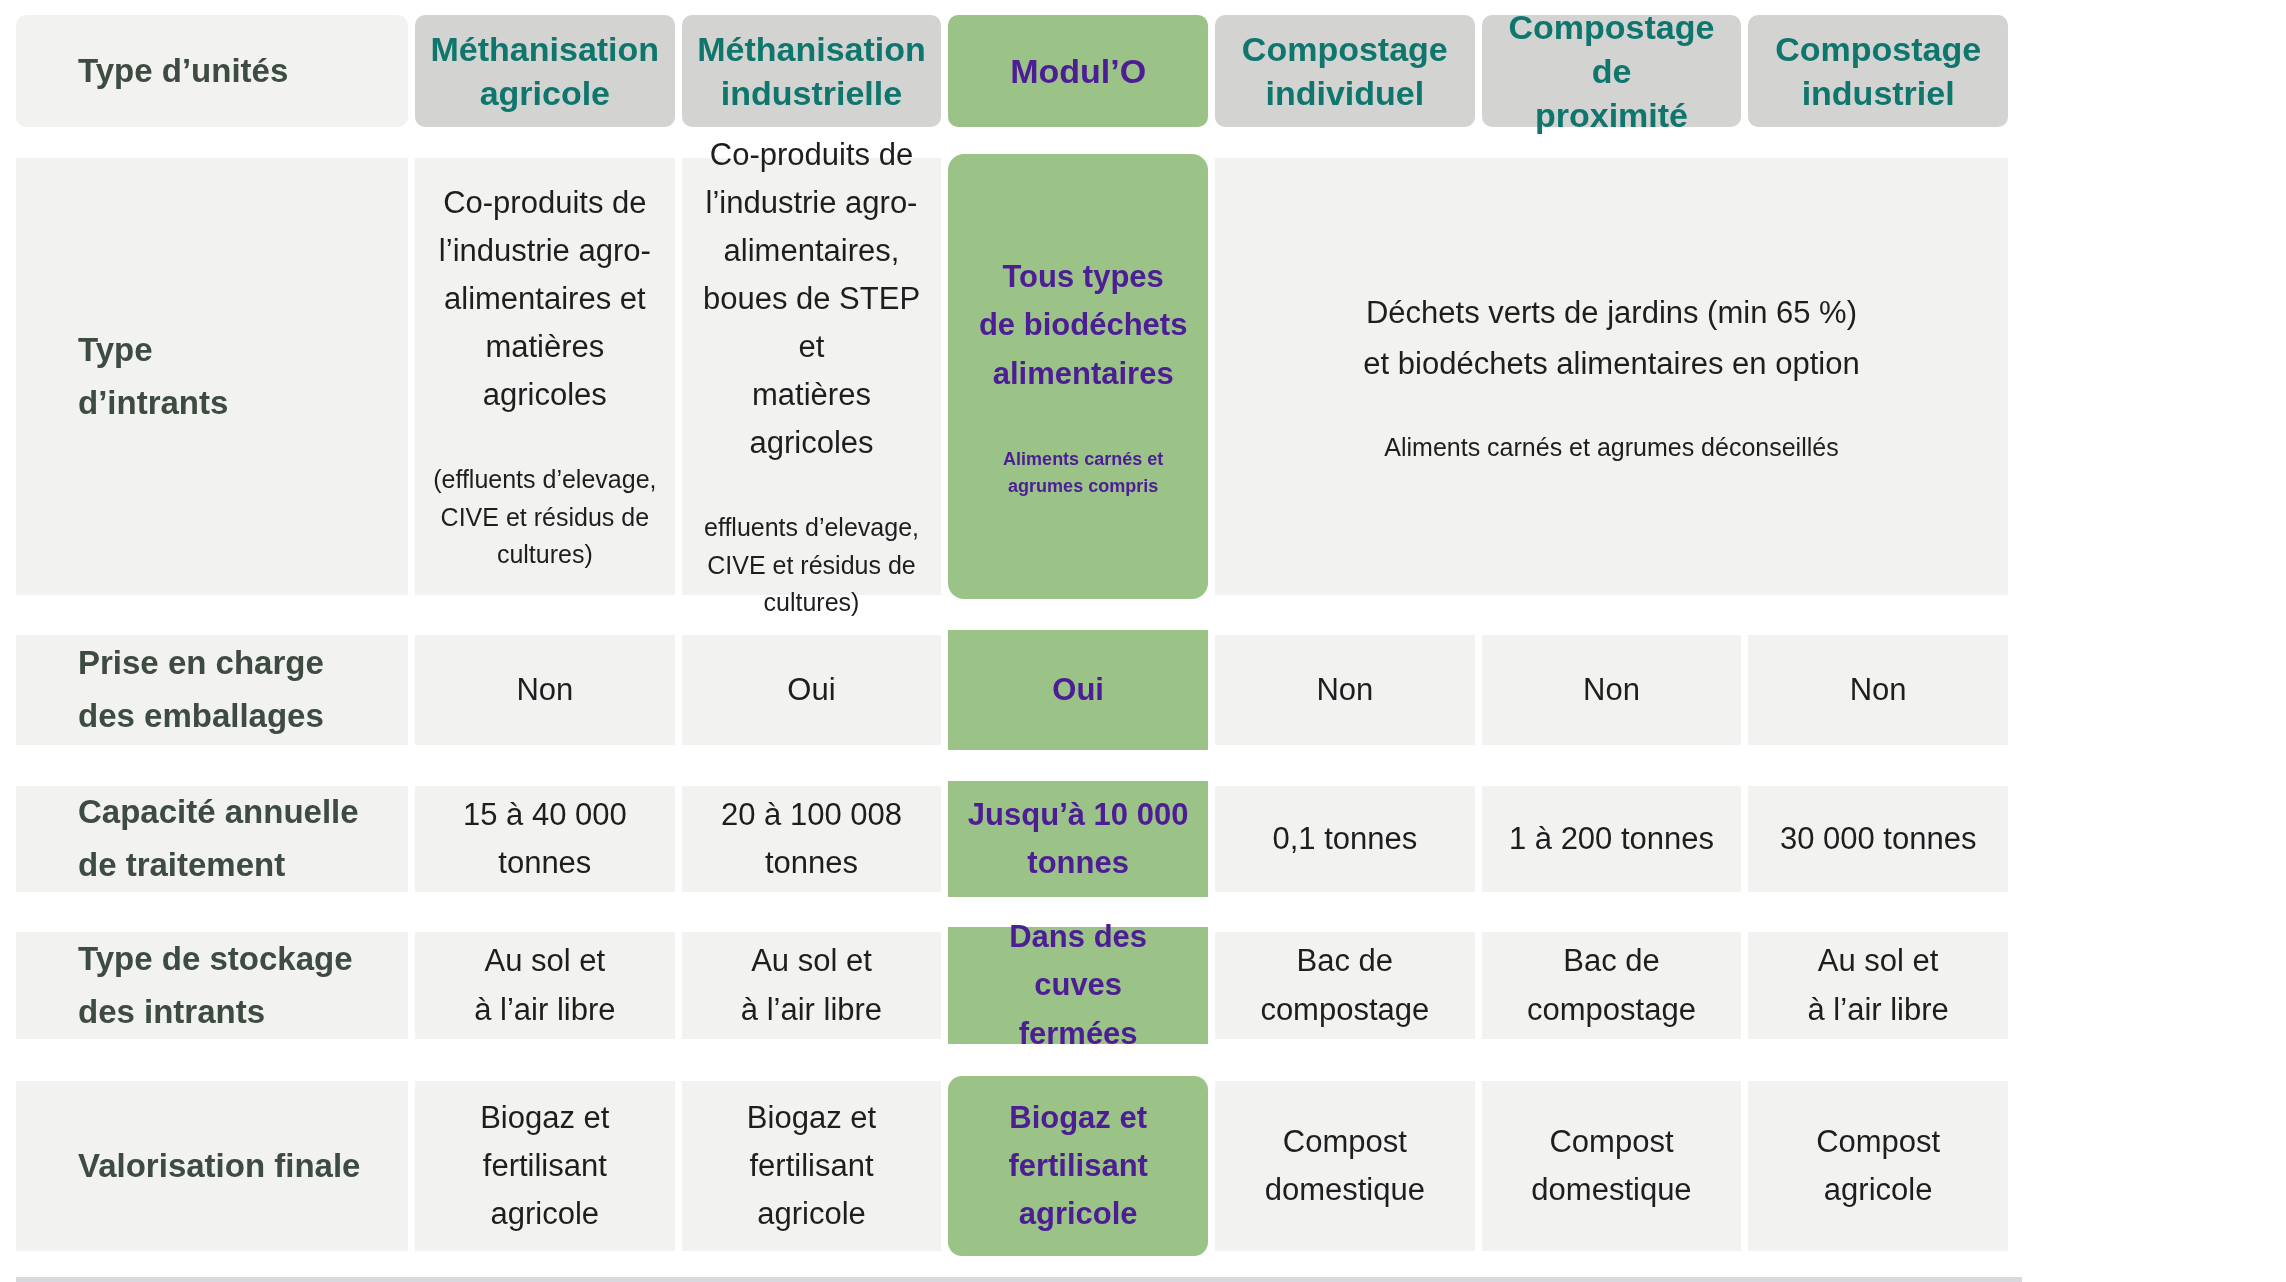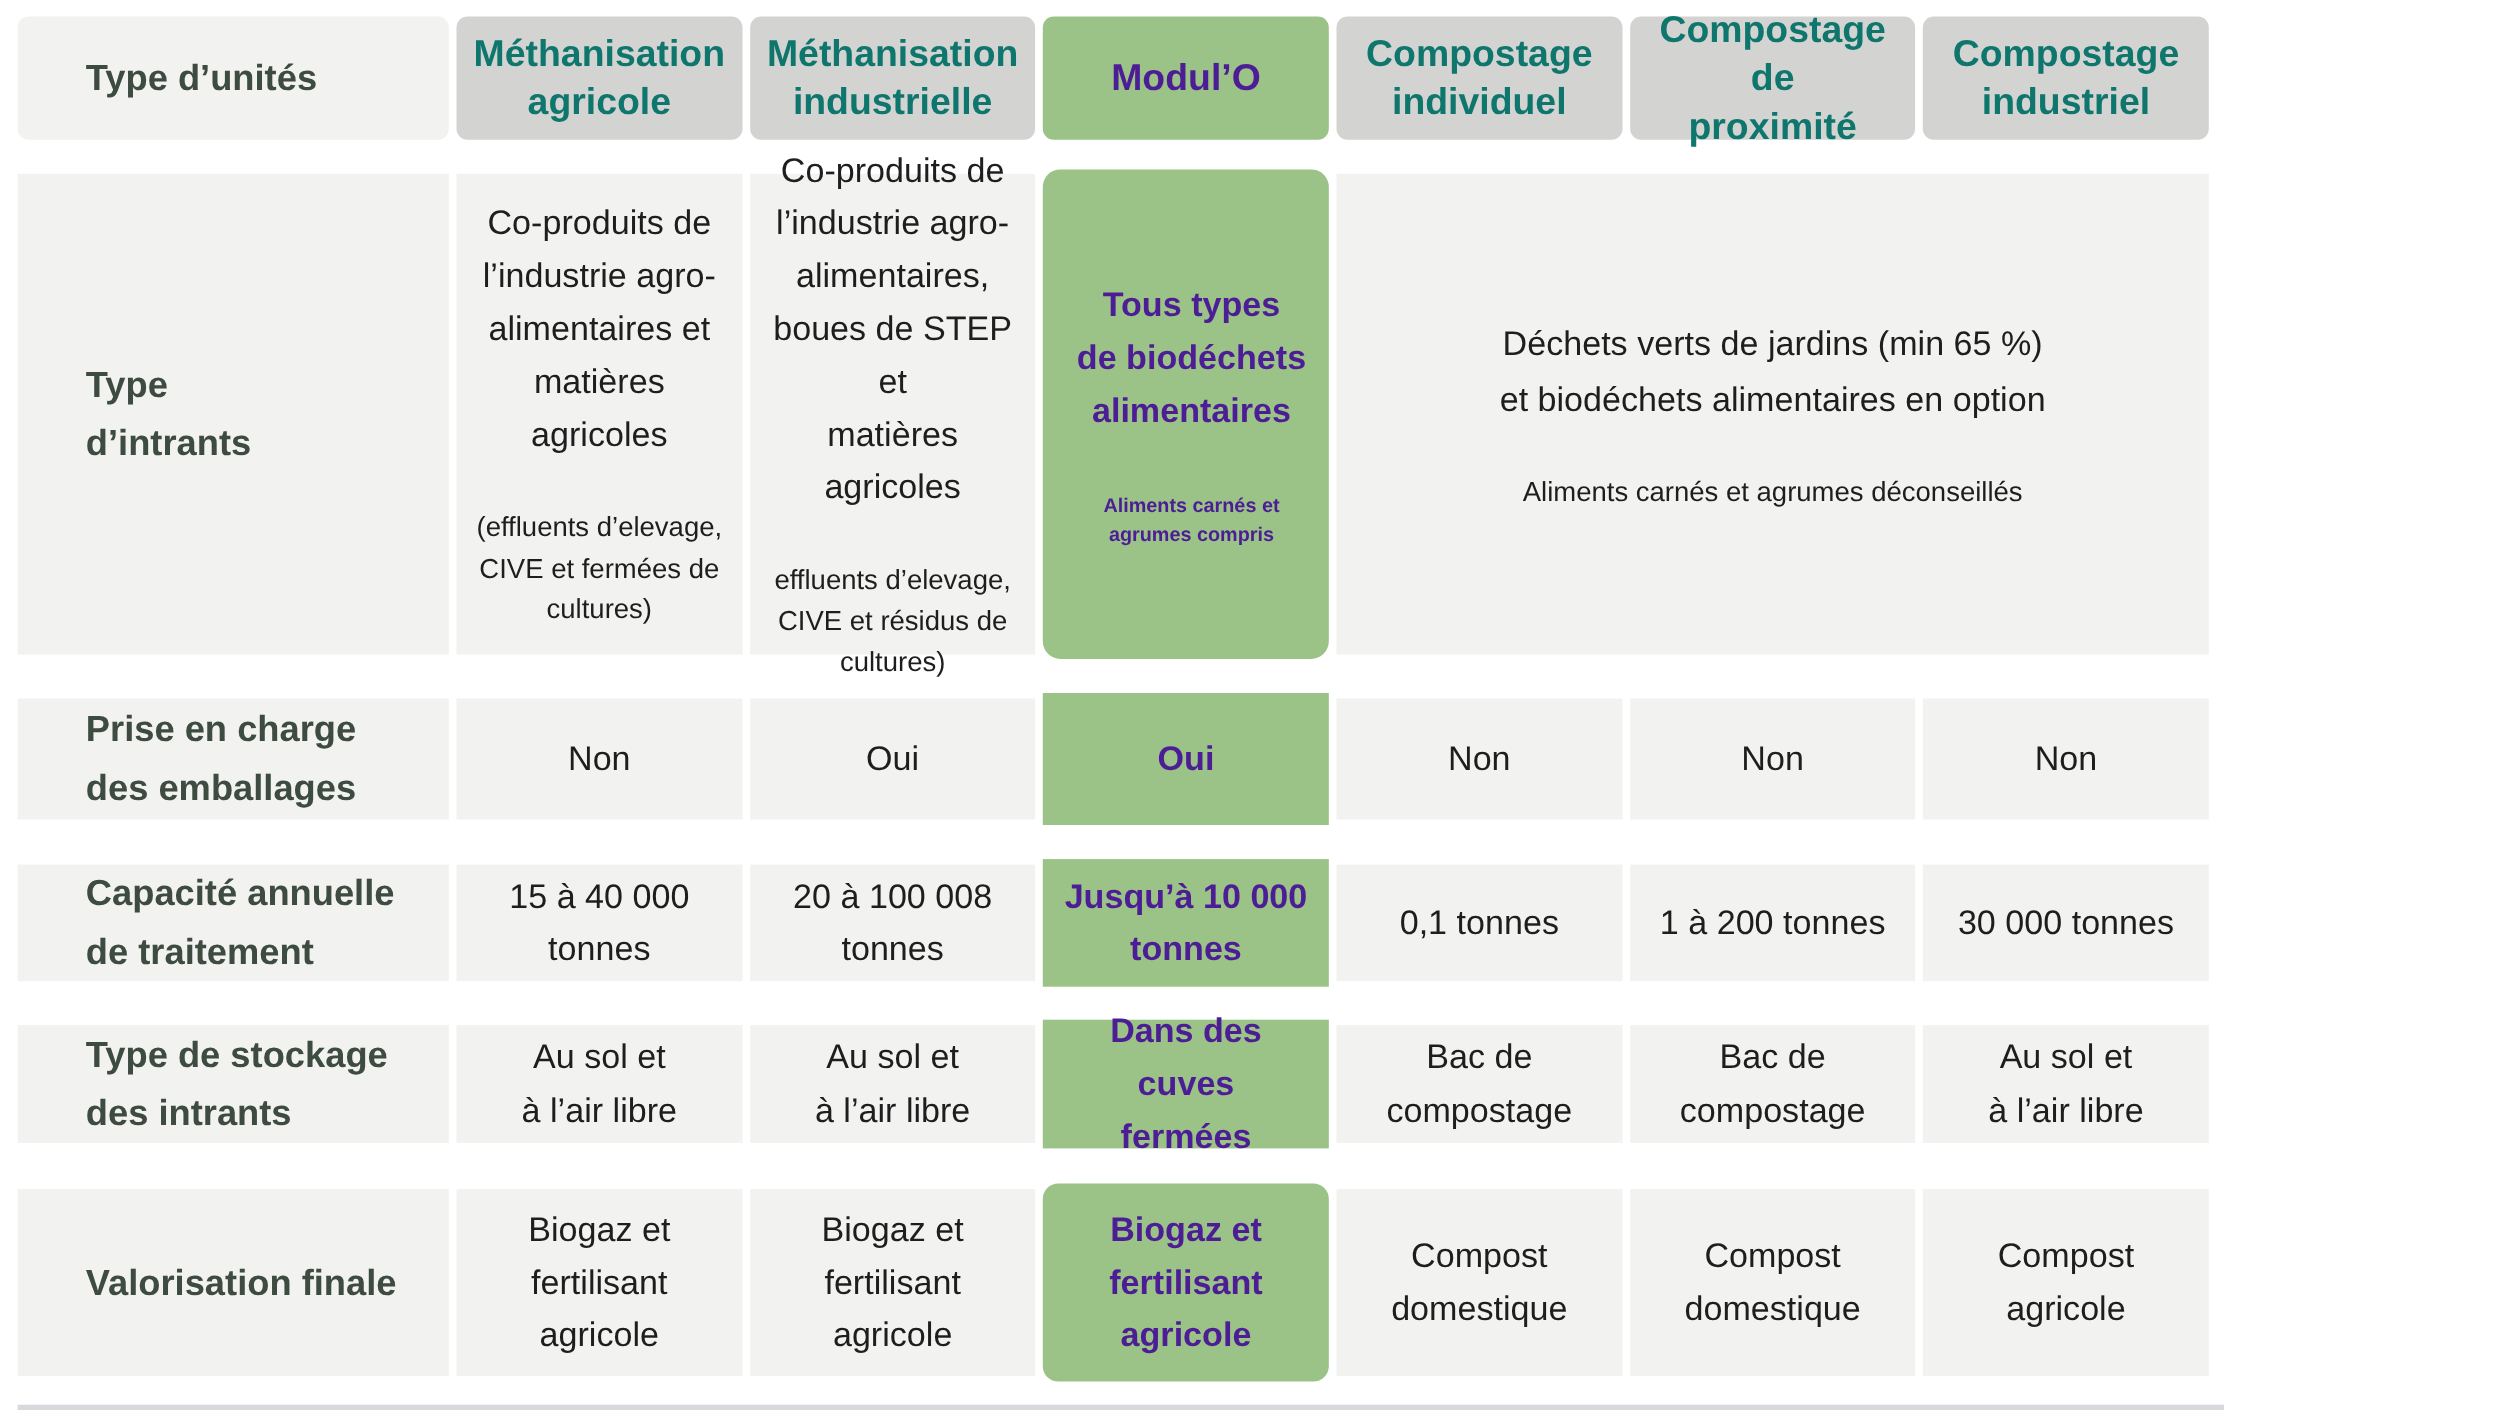--- a/index.html
+++ b/index.html
@@ -102,21 +102,21 @@
 
     <div class="grid row-intrants">
       <div class="cell label-cell">Type
 d’intrants</div>
       <div class="cell">
         <span class="main-text">Co-produits de
 l’industrie agro-
 alimentaires et
 matières agricoles</span>
         <span class="note-text">(effluents d’elevage,
-CIVE et fermées de
+CIVE et résidus de
 cultures)</span>
       </div>
       <div class="cell">
         <span class="main-text">Co-produits de
 l’industrie agro-
 alimentaires,
 boues de STEP et
 matières agricoles</span>
         <span class="note-text">effluents d’elevage,
 CIVE et résidus de

